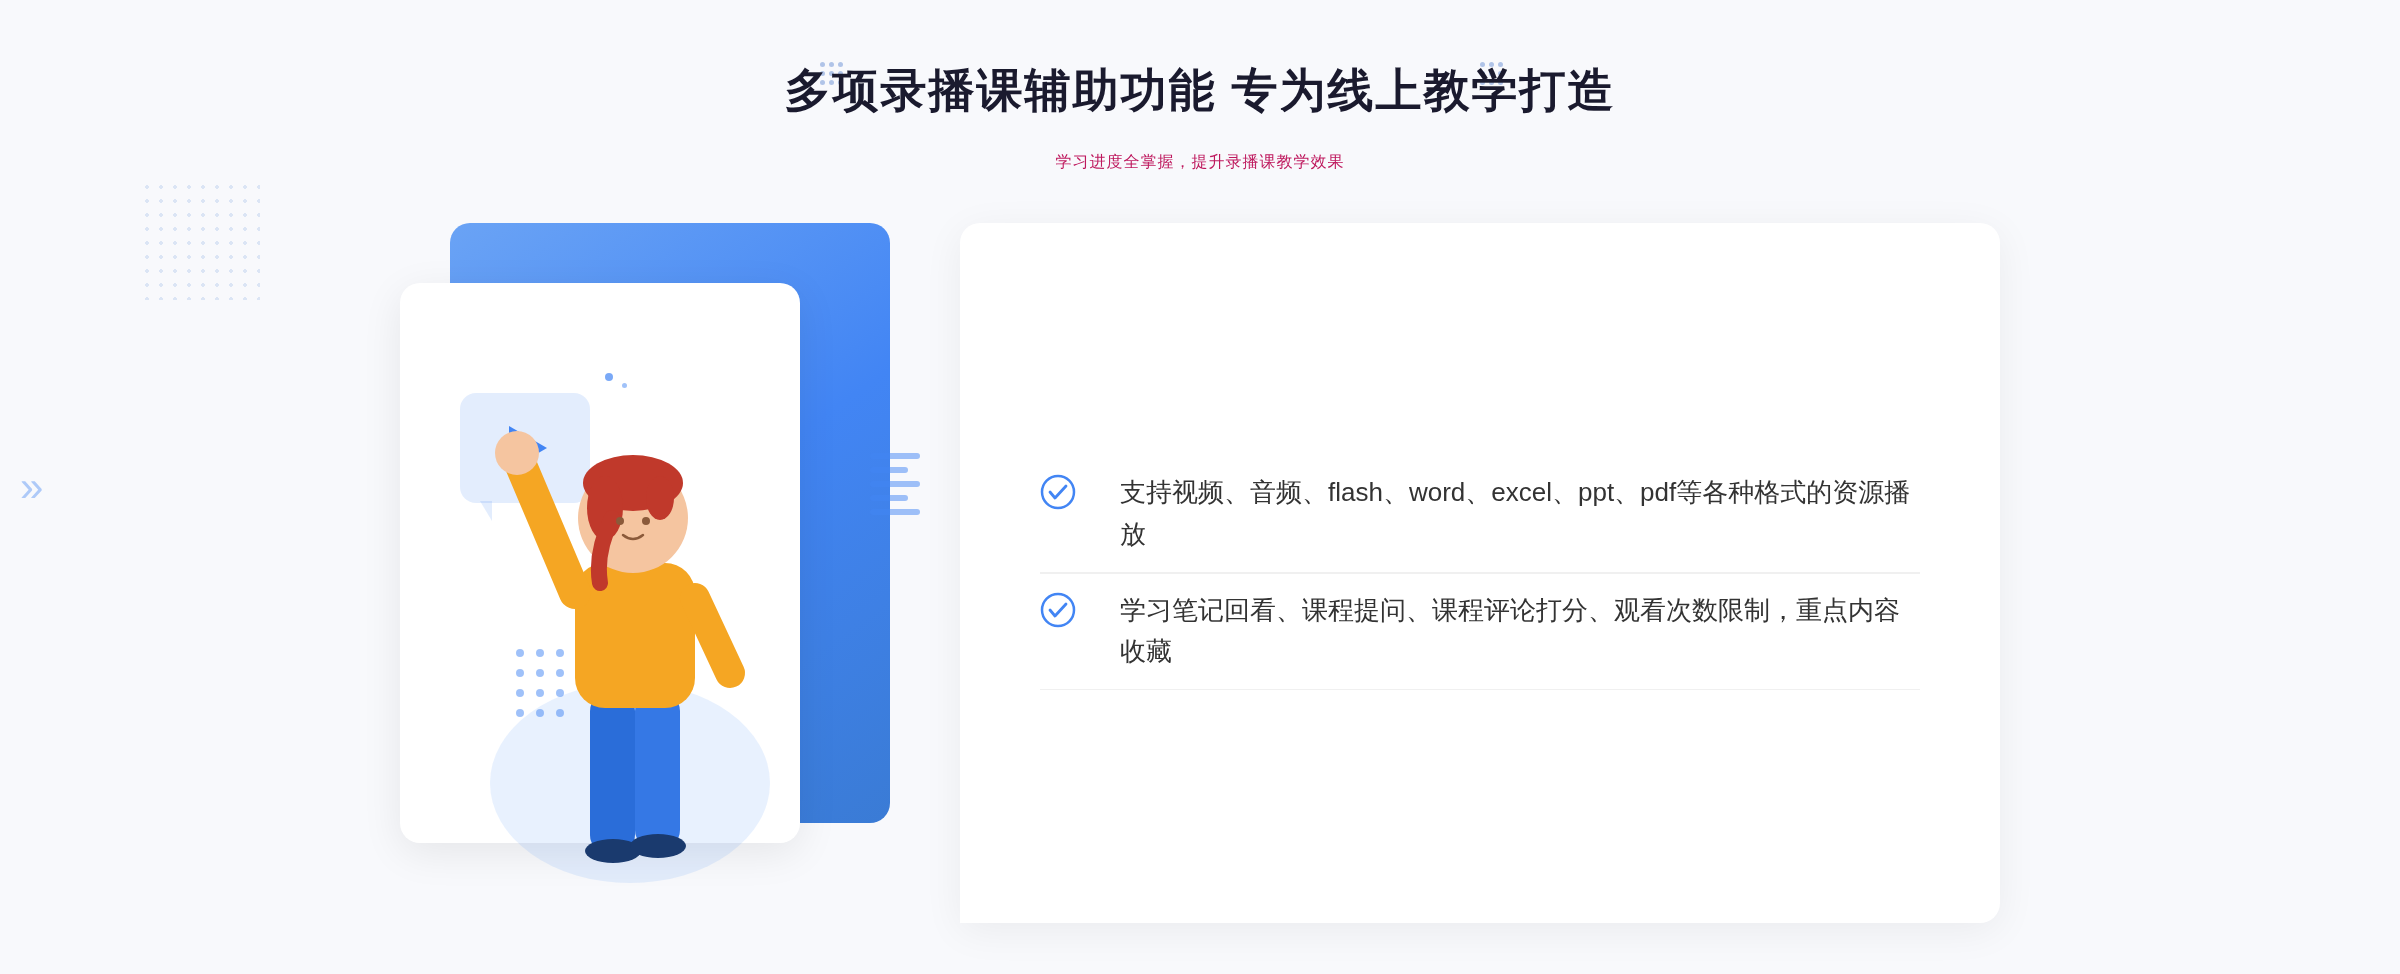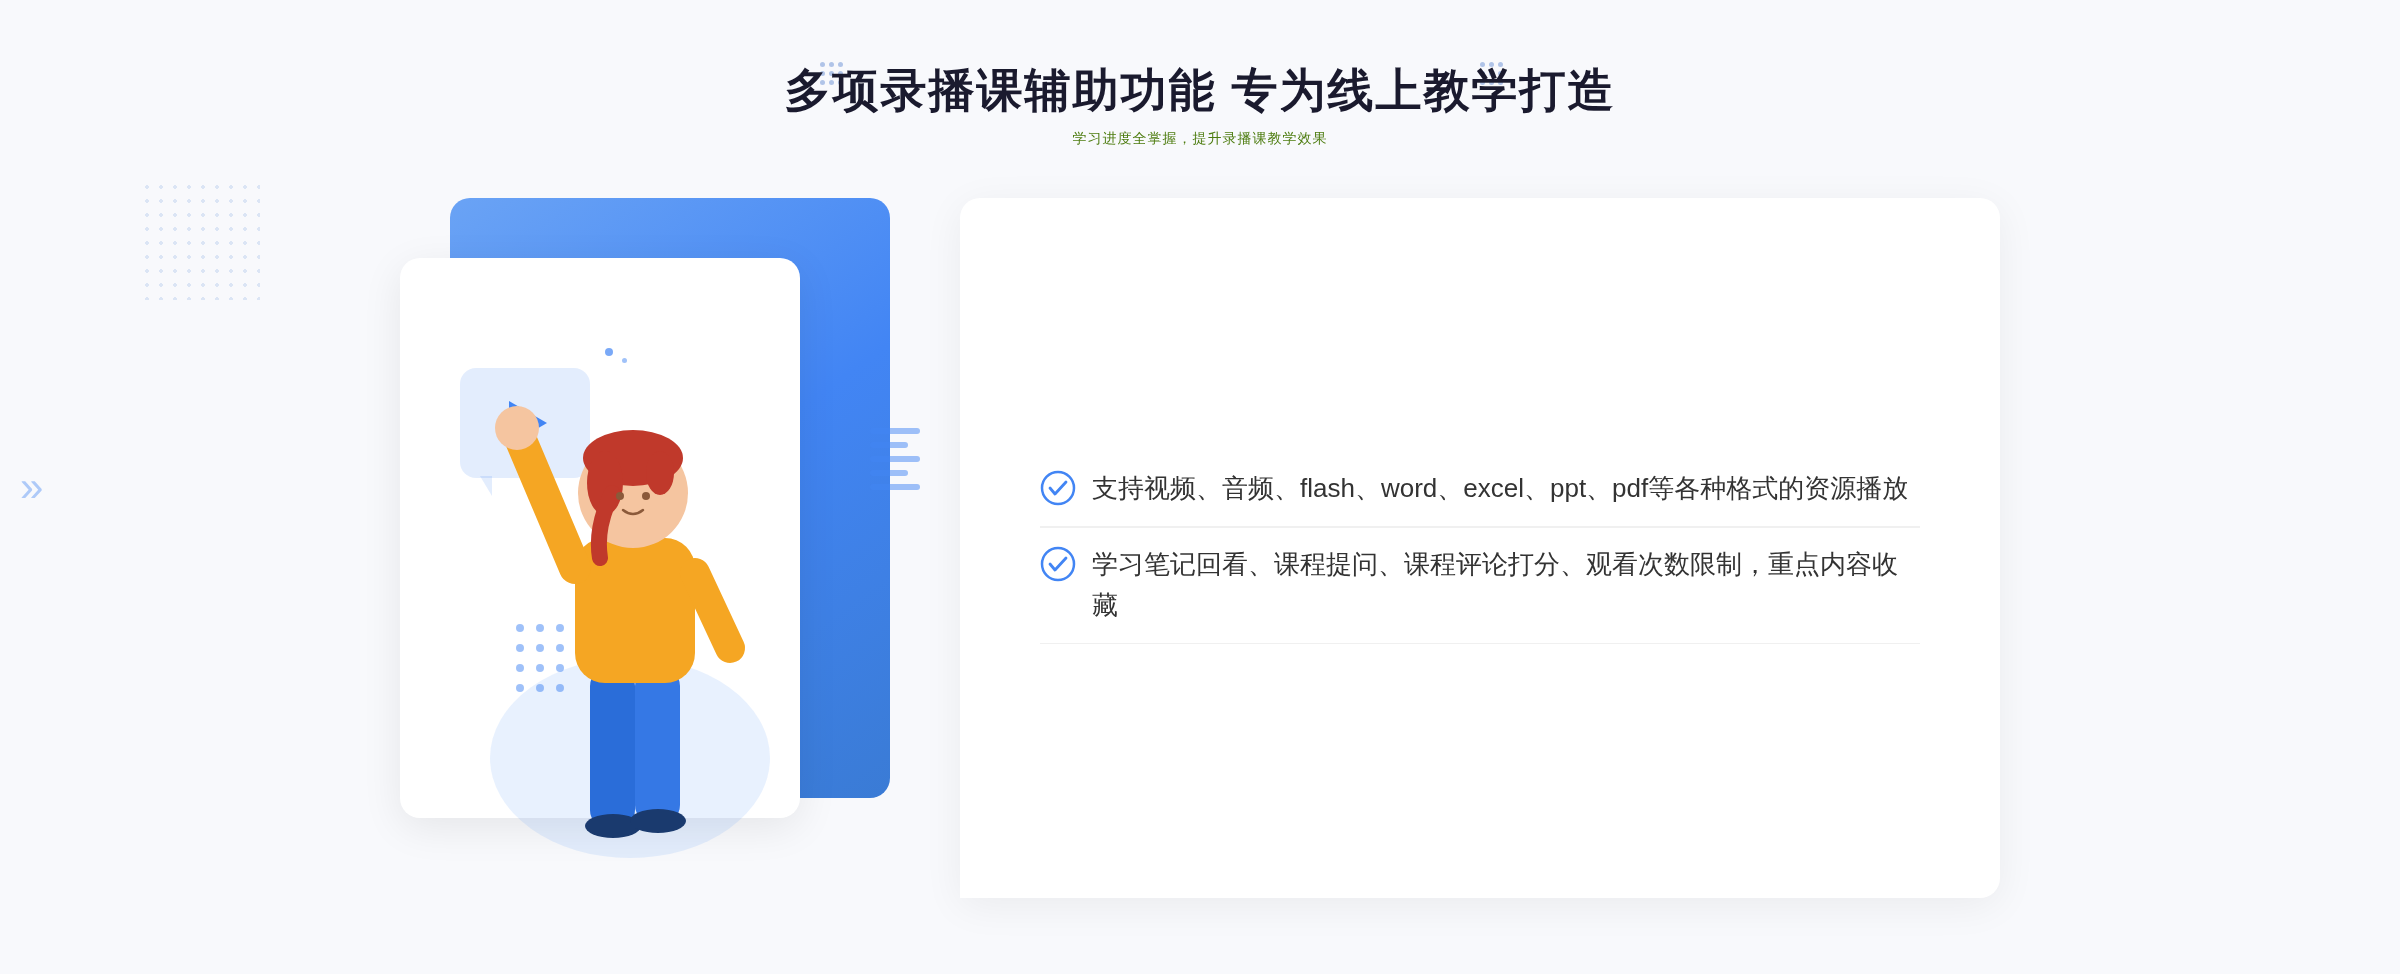--- a/index.html
+++ b/index.html
@@ -80,26 +80,26 @@
       margin-bottom: 50px;
       position: relative;
       z-index: 2;
     }
 
     .main-title {
       font-size: 46px;
       font-weight: 600;
       color: #1a1a2e;
       letter-spacing: 2px;
-      margin-bottom: 8px;
+      margin-bottom: 30px;
     }
 
     .sub-title {
-      font-size: 14px;
-      color: #4d7c0f;
+      font-size: 16px;
+      color: #be185d;
       font-weight: 400;
       letter-spacing: 1px;
     }
 
     
     .content-area {
       display: flex;
       width: 1600px;
       height: 700px;
       position: relative;
@@ -234,21 +234,21 @@
       box-shadow: 0 8px 40px rgba(0,0,0,0.06);
       z-index: 3;
       display: flex;
       flex-direction: column;
       justify-content: space-around;
     }
 
     .feature-item {
       display: flex;
       align-items: flex-start;
-      gap: 16px;
+      gap: 44px;
       padding: 16px 0;
     }
 
     .check-icon {
       width: 36px;
       height: 36px;
       flex-shrink: 0;
       margin-top: 2px;
     }
 

